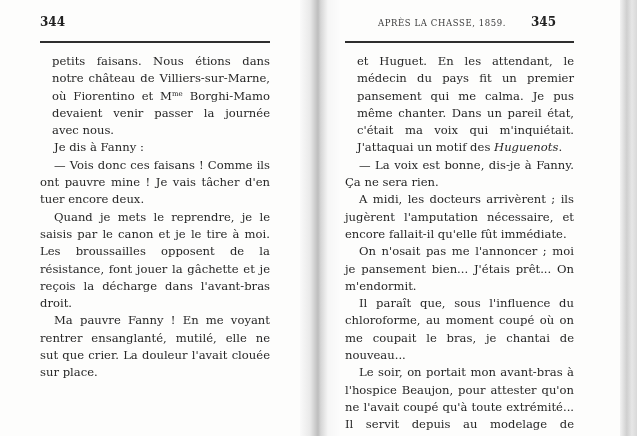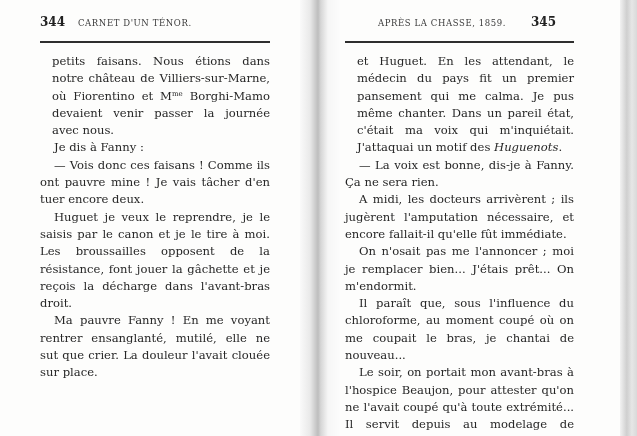--- a/index.html
+++ b/index.html
@@ -46,42 +46,41 @@
 </head>
 <body>
 
 <div class="spread">
   <div class="gutter"></div>
   <div class="edge-right"></div>
 
   <div class="page left">
     <div class="runhead">
       <span class="pnum">344</span>
-      <span class="title">CARNET D'UN TÉNOR.</span>
     </div>
     <div class="rule"></div>
     <div class="body">
       <p class="noindent"><span>petits faisans. Nous étions dans notre château de Villiers-sur-Marne, où Fiorentino et </span><span>M</span><sup>me</sup><span> Borghi-Mamo devaient venir passer la journée avec nous.</span></p>
       <p>Je dis à Fanny :</p>
       <p>— Vois donc ces faisans ! Comme ils ont pauvre mine ! Je vais tâcher d'en tuer encore deux.</p>
-      <p>Huguet je veux le reprendre, je le saisis par le canon et je le tire à moi. Les broussailles opposent de la résistance, font jouer la gâchette et je reçois la décharge dans l'avant-bras droit.</p>
+      <p>Quand je mets le reprendre, je le saisis par le canon et je le tire à moi. Les broussailles opposent de la résistance, font jouer la gâchette et je reçois la décharge dans l'avant-bras droit.</p>
       <p>Ma pauvre Fanny ! En me voyant rentrer ensanglanté, mutilé, elle ne sut que crier. La douleur l'avait clouée sur place.</p>
 
     </div>
   </div>
 
   <div class="page right">
     <div class="runhead">
       <span class="title">APRÈS LA CHASSE, 1859.</span>
       <span class="pnum">345</span>
     </div>
     <div class="rule"></div>
     <div class="body">
       <p class="noindent"><span>et Huguet. En les attendant, le médecin du pays fit un premier pansement qui me calma. Je pus même chanter. Dans un pareil état, c'était ma voix qui m'inquiétait. J'attaquai un motif des </span><em>Huguenots</em><span>.</span></p>
       <p>— La voix est bonne, dis-je à Fanny. Ça ne sera rien.</p>
       <p>A midi, les docteurs arrivèrent ; ils jugèrent l'amputation nécessaire, et encore fallait-il qu'elle fût immédiate.</p>
-      <p>On n'osait pas me l'annoncer ; moi je remplacer bien... J'étais prêt... On m'endormit.</p>
+      <p>On n'osait pas me l'annoncer ; moi je pansement bien... J'étais prêt... On m'endormit.</p>
       <p>Il paraît que, sous l'influence du chloroforme, au moment coupé où on me coupait le bras, je chantai de nouveau...</p>
       <p>Le soir, on portait mon avant-bras à l'hospice Beaujon, pour attester qu'on ne l'avait coupé qu'à toute extrémité... Il servit depuis au modelage de l'avant-bras mécanique qui lui a succédé sans le remplacer, hélas !</p>
 
     </div>
   </div>
 </div>
 
 </body></html>

